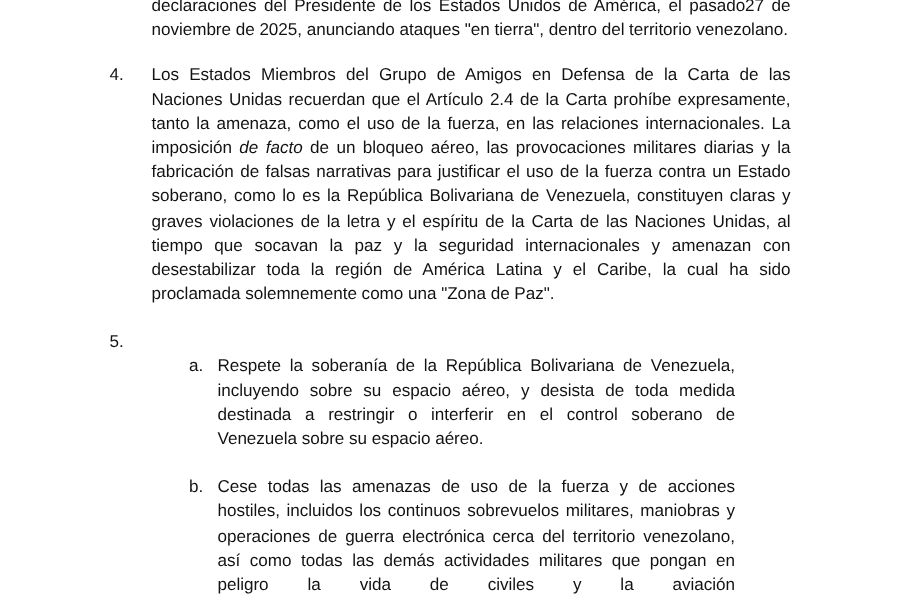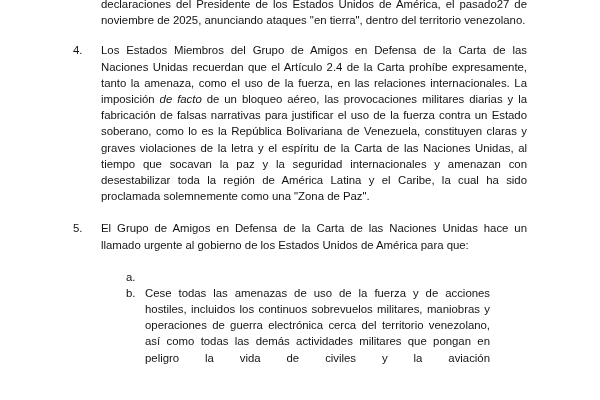--- a/index.html
+++ b/index.html
@@ -108,27 +108,27 @@
 
     <div class="gap-md"></div>
 
     <p class="para">
       <span class="marker">4.</span><span>Los Estados Miembros del Grupo de Amigos en Defensa de la Carta de las Naciones Unidas recuerdan que el Artículo 2.4 de la Carta prohíbe expresamente, tanto la amenaza, como el uso de la fuerza, en las relaciones internacionales. La imposición </span><em class="italic">de facto</em><span> de un bloqueo aéreo, las provocaciones militares diarias y la fabricación de falsas narrativas para justificar el uso de la fuerza contra un Estado soberano, como lo es la República Bolivariana de Venezuela, constituyen claras y graves violaciones de la letra y el espíritu de la Carta de las Naciones Unidas, al tiempo que socavan la paz y la seguridad internacionales y amenazan con desestabilizar toda la región de América Latina y el Caribe, la cual ha sido proclamada solemnemente como una "Zona de Paz".</span>
     </p>
 
     <div class="gap-lg"></div>
 
     <p class="para">
-      <span class="marker">5.</span><span>El Grupo de Amigos en Defensa de la Carta de las Naciones Unidas hace un llamado urgente al gobierno de los Estados Unidos de América para que:</span>
+      <span class="marker">5.</span>
     </p>
 
     <div class="gap-lg"></div>
 
     <p class="subpara">
-      <span class="marker">a.</span>
+      <span class="marker">a.</span><span>Respete la soberanía de la República Bolivariana de Venezuela, incluyendo sobre su espacio aéreo, y desista de toda medida destinada a restringir o interferir en el control soberano de Venezuela sobre su espacio aéreo.</span>
     </p>
 
     <div class="gap-lg"></div>
 
     <p class="subpara justify-last">
       <span class="marker">b.</span><span>Cese todas las amenazas de uso de la fuerza y de acciones hostiles, incluidos los continuos sobrevuelos militares, maniobras y operaciones de guerra electrónica cerca del territorio venezolano, así como todas las demás actividades militares que pongan en peligro la vida de civiles y la aviación</span>
     </p>
 
   </div>
 </div>

